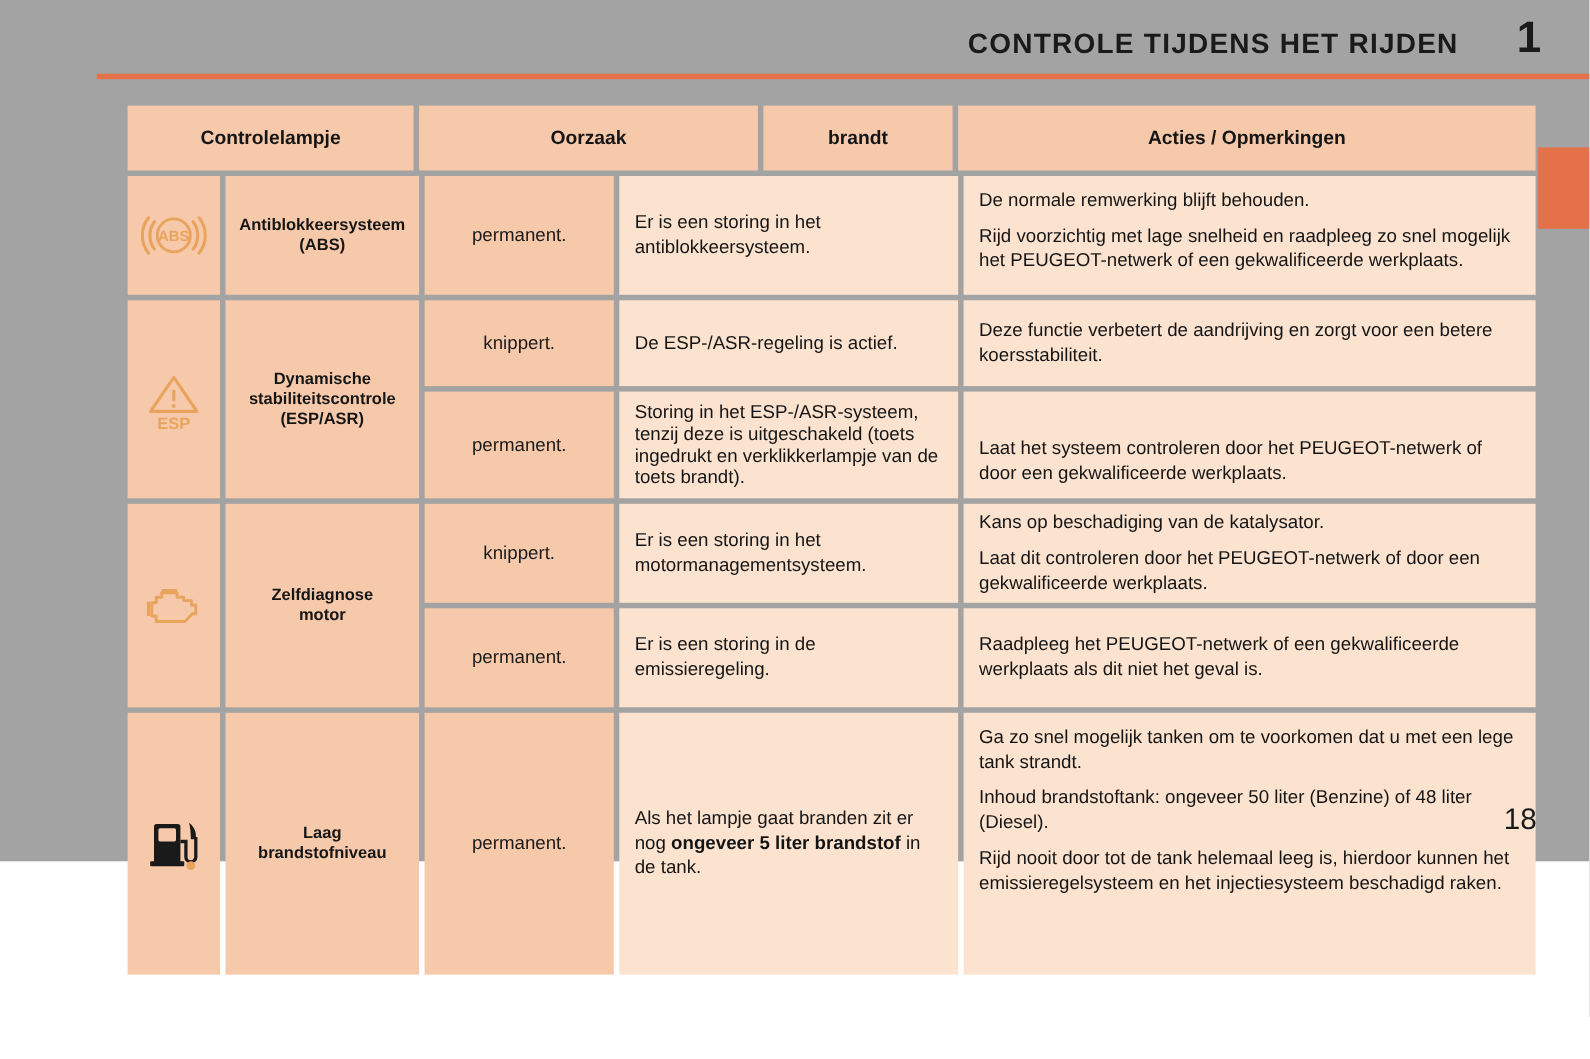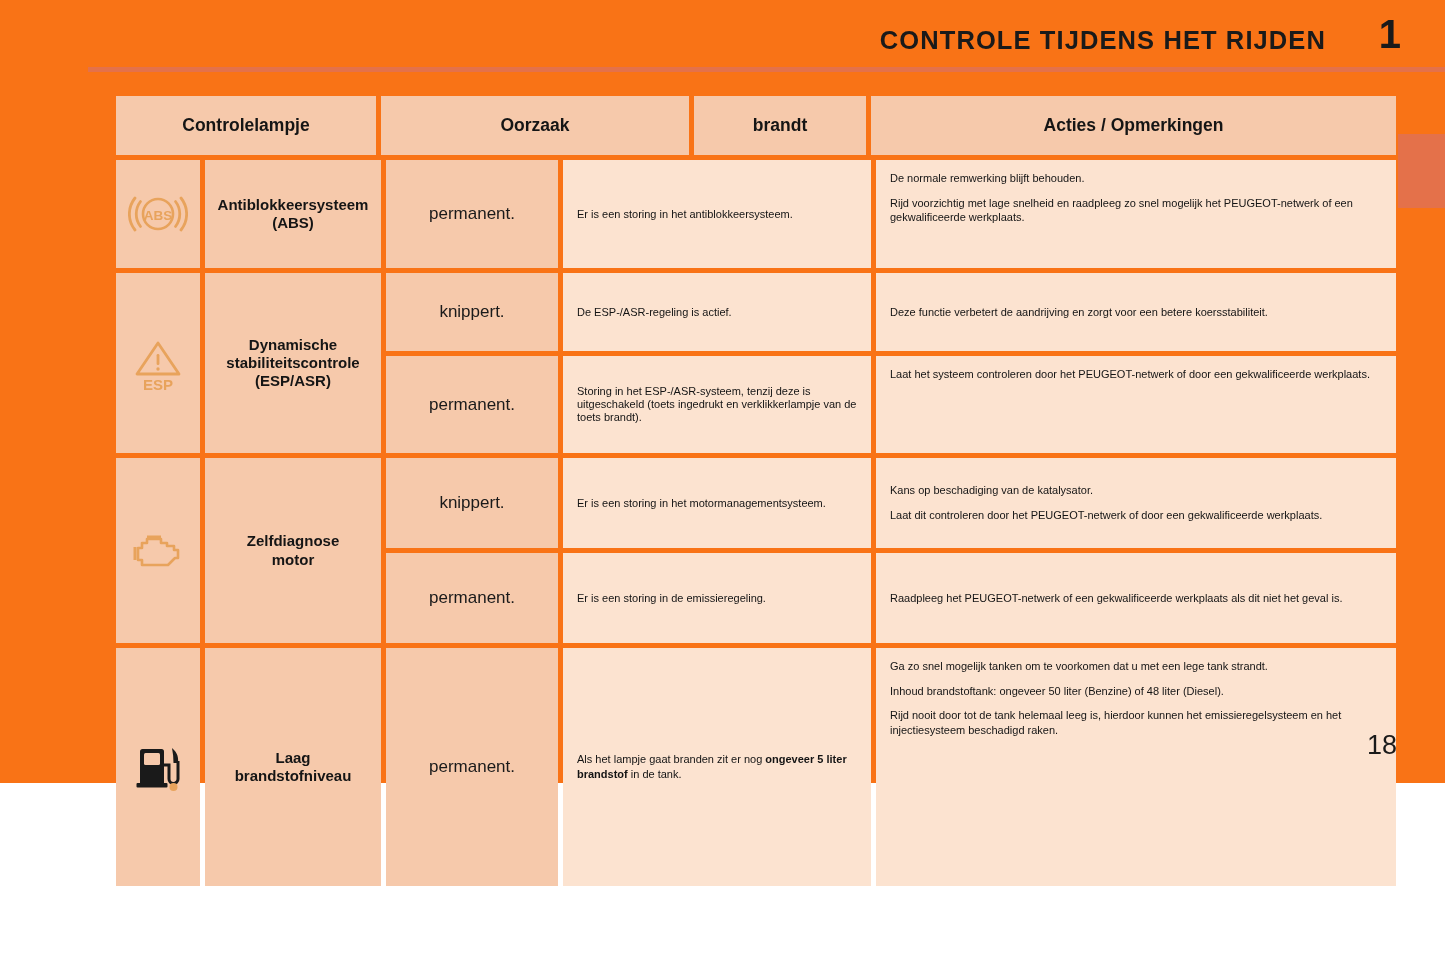--- a/index.html
+++ b/index.html
@@ -2,21 +2,21 @@
 <html><head>
 <meta charset="utf-8">
 <style>
   * { box-sizing: border-box; margin: 0; padding: 0; }
   html, body {
     width: 1445px; height: 963px;
     background: #ffffff;
     font-family: "Liberation Sans", sans-serif;
     overflow: hidden;
   }
-  .page { position: relative; width: 1445px; height: 783px; background:#f97316; }
+  .page { position: relative; width: 1445px; height: 783px; background:#a3a3a3; }
 
   
   .page-header {
     position: absolute; left: 0; top: 0; right: 0; height: 72px;
   }
   .chapter-title {
     position: absolute; right: 119px; top: 26px;
     font-size: 25.5px; font-weight: bold; letter-spacing: 1.1px;
     color: #1a1a1a; white-space: nowrap;
   }
@@ -62,21 +62,21 @@
   }
   .cell-cause, .cell-act { background: #fce3d0; }
 
   .cell-name {
     font-size: 15px; font-weight: bold; color: #151515;
     text-align: center; line-height: 1.22; padding: 4px 18px;
   }
   .cell-burn { font-size: 17px; color: #1a1a1a; }
   .cell-cause, .cell-act {
     padding: 11px 14px;
-    font-size: 11px; color: #141414; line-height: 1.33;
+    font-size: 17px; color: #141414; line-height: 1.33;
     display: flex; flex-direction: column; justify-content: center;
   }
   .cell-act { justify-content: flex-start; }
   .cell-cause p + p, .cell-act p + p { margin-top: 10px; }
   .subcol { display: flex; flex-direction: column; gap: 5px; flex: 1 1 auto; }
   .subrow { display: flex; gap: 5px; }
   .tight { line-height: 1.16; }
   b { font-weight: bold; }
 
   
@@ -160,21 +160,21 @@
           </div>
           <div class="cell-act c-act" style="justify-content:center">
             <p>Deze functie verbetert de aandrijving en zorgt voor een betere koersstabiliteit.</p>
           </div>
         </div>
         <div class="subrow" style="height:97px">
           <div class="cell-burn c-burn">permanent.</div>
           <div class="cell-cause c-cause tight">
             <p>Storing in het ESP-/ASR-systeem, tenzij deze is uitgeschakeld (toets ingedrukt en verklikkerlampje van de toets brandt).</p>
           </div>
-          <div class="cell-act c-act" style="justify-content:flex-start">
+          <div class="cell-act c-act" style="justify-content:flex-end">
             <p>Laat het systeem controleren door het PEUGEOT-netwerk of door een gekwalificeerde werkplaats.</p>
           </div>
         </div>
       </div>
     </div>
 
     <div class="trow" style="height:185px">
       <div class="cell-icon c-icon">
         <svg class="icon-wrap" viewBox="0 0 60 60">
           <path d="M19 18 L19 22 L14 22 L14 27 L10 27 L10 39 L14 39 L14 44 L40 44 L47 37 L50 37 L50 29 L46 29 L46 25 L39 25 L39 22 L33 22 L33 18 Z" fill="none" stroke="#e8a35c" stroke-width="2.6" stroke-linejoin="round"></path>

